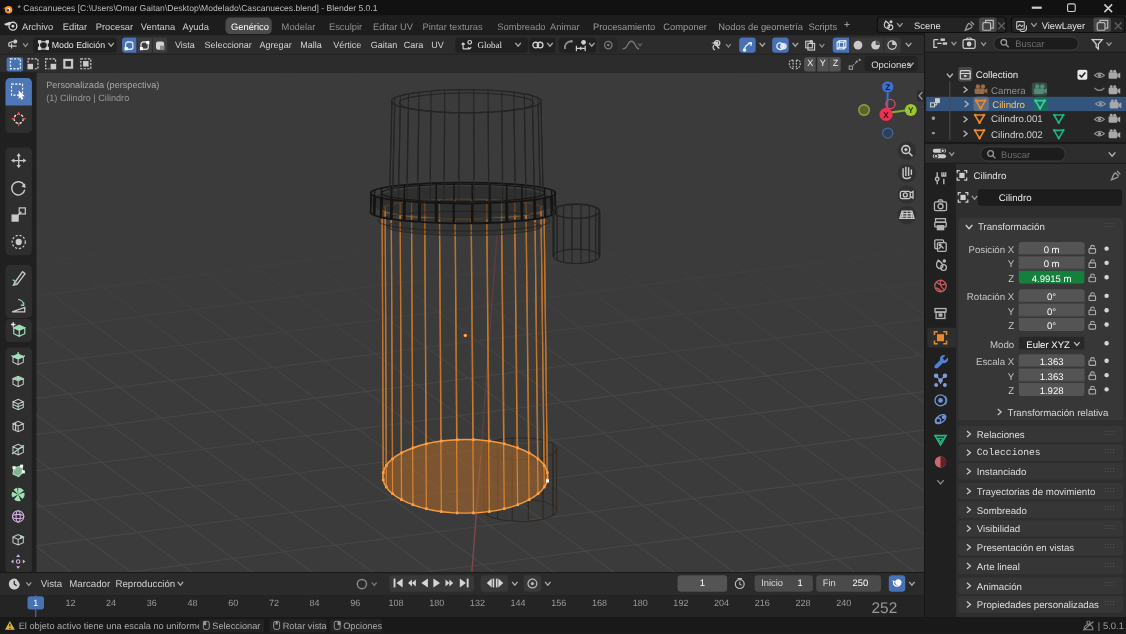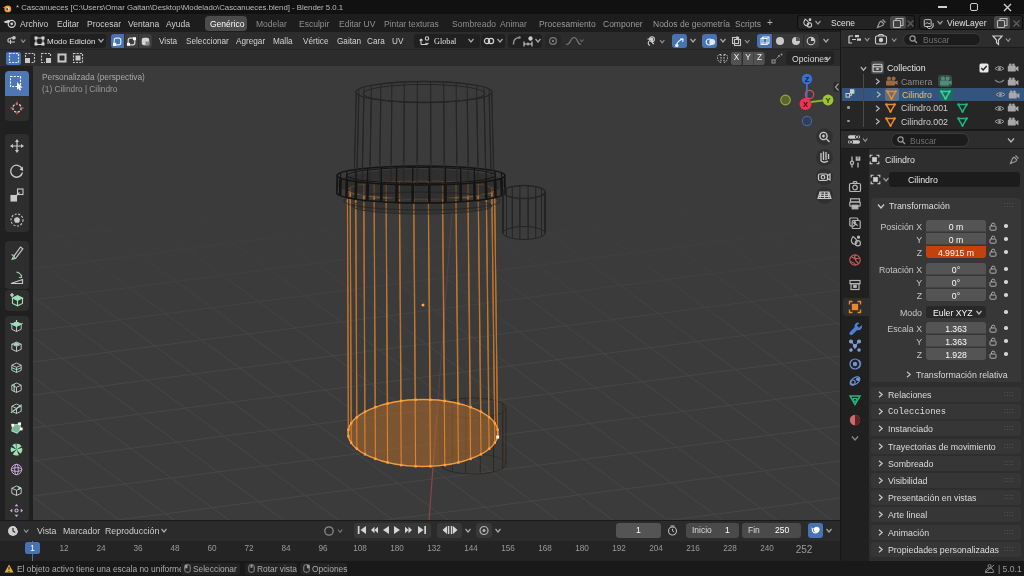--- a/index.html
+++ b/index.html
@@ -1100,21 +1100,21 @@
       <div class="txt" style="text-align:center;padding-left:0;margin-top:1.5px;font-size:8.7px;color:#fafafa;">0 m</div>
     </div>
 <svg class="abs" style="left:148px;top:205px" width="8" height="9" viewBox="0 0 8 9">
       <g stroke="#b0b0b0" stroke-width="1" fill="none">
         <rect x="1" y="4" width="6" height="4.2" rx="0.8"></rect>
         <path d="M2.5 4 v-1.2 a1.7 1.7 0 0 1 3.4 0"></path>
       </g>
     </svg>
 <div class="abs" style="left:163px;top:207px;width:3.6px;height:3.6px;border-radius:50%;background:#d4d4d4;"></div>
 <div class="abs txt" style="left:0px;top:218px;width:81px;text-align:right;font-size:8.8px;color:#c6c6c6;">Z</div>
-<div class="abs" style="left:85px;top:216px;width:60px;height:12px;background:#c2410c;border-radius:0 0 3px 3px;border-bottom:1px solid #46464600;">
+<div class="abs" style="left:85px;top:216px;width:60px;height:12px;background:#15803d;border-radius:0 0 3px 3px;border-bottom:1px solid #46464600;">
       <div class="txt" style="text-align:center;padding-left:0;margin-top:1.5px;font-size:8.7px;color:#fafafa;">4.9915 m</div>
     </div>
 <svg class="abs" style="left:148px;top:218px" width="8" height="9" viewBox="0 0 8 9">
       <g stroke="#b0b0b0" stroke-width="1" fill="none">
         <rect x="1" y="4" width="6" height="4.2" rx="0.8"></rect>
         <path d="M2.5 4 v-1.2 a1.7 1.7 0 0 1 3.4 0"></path>
       </g>
     </svg>
 <div class="abs" style="left:163px;top:220px;width:3.6px;height:3.6px;border-radius:50%;background:#d4d4d4;"></div>
 <div class="abs txt" style="left:0px;top:235px;width:81px;text-align:right;font-size:8.8px;color:#c6c6c6;">Rotación X</div>
@@ -1348,21 +1348,21 @@
 <div class="abs txt" style="left:422px;top:24px;width:24px;text-align:center;font-size:8.2px;color:#9a9a9a;">132</div>
 <div class="abs txt" style="left:459px;top:24px;width:24px;text-align:center;font-size:8.2px;color:#9a9a9a;">144</div>
 <div class="abs txt" style="left:496px;top:24px;width:24px;text-align:center;font-size:8.2px;color:#9a9a9a;">156</div>
 <div class="abs txt" style="left:533px;top:24px;width:24px;text-align:center;font-size:8.2px;color:#9a9a9a;">168</div>
 <div class="abs txt" style="left:570px;top:24px;width:24px;text-align:center;font-size:8.2px;color:#9a9a9a;">180</div>
 <div class="abs txt" style="left:607px;top:24px;width:24px;text-align:center;font-size:8.2px;color:#9a9a9a;">192</div>
 <div class="abs txt" style="left:644px;top:24px;width:24px;text-align:center;font-size:8.2px;color:#9a9a9a;">204</div>
 <div class="abs txt" style="left:681px;top:24px;width:24px;text-align:center;font-size:8.2px;color:#9a9a9a;">216</div>
 <div class="abs txt" style="left:718px;top:24px;width:24px;text-align:center;font-size:8.2px;color:#9a9a9a;">228</div>
 <div class="abs txt" style="left:755px;top:24px;width:24px;text-align:center;font-size:8.2px;color:#9a9a9a;">240</div>
-<div class="abs txt" style="left:792px;top:24px;width:24px;text-align:center;font-size:10px;color:#9a9a9a;">252</div>
+<div class="abs txt" style="left:792px;top:24px;width:24px;text-align:center;font-size:14px;color:#9a9a9a;">252</div>
 </div>
 <div class="abs" id="statusbar" style="left:0;top:561px;width:1024px;height:15px;background:#191919;">
 <svg class="abs" style="left:4px;top:3px" width="10" height="9" viewBox="0 0 10 9">
       <path d="M5 0.5 L9.5 8.5 H0.5 Z" fill="#d8b23a"></path>
       <path d="M5 3 v2.6 M5 6.8 v1" stroke="#191919" stroke-width="1" fill="none"></path>
     </svg>
 <div class="abs txt" style="left:17px;top:2.5px;font-size:8.4px;color:#ababab;">El objeto activo tiene una escala no uniforme</div>
 <div class="abs" style="left:181px;top:1.5px;width:59px;height:12px;background:#232323;border-radius:2px;"></div>
 <svg class="abs" style="left:184px;top:3px" width="7" height="9" viewBox="0 0 7 9">
       <rect x="0.8" y="0.8" width="5.4" height="7.4" rx="1.8" fill="none" stroke="#9a9a9a" stroke-width="0.9"></rect>

